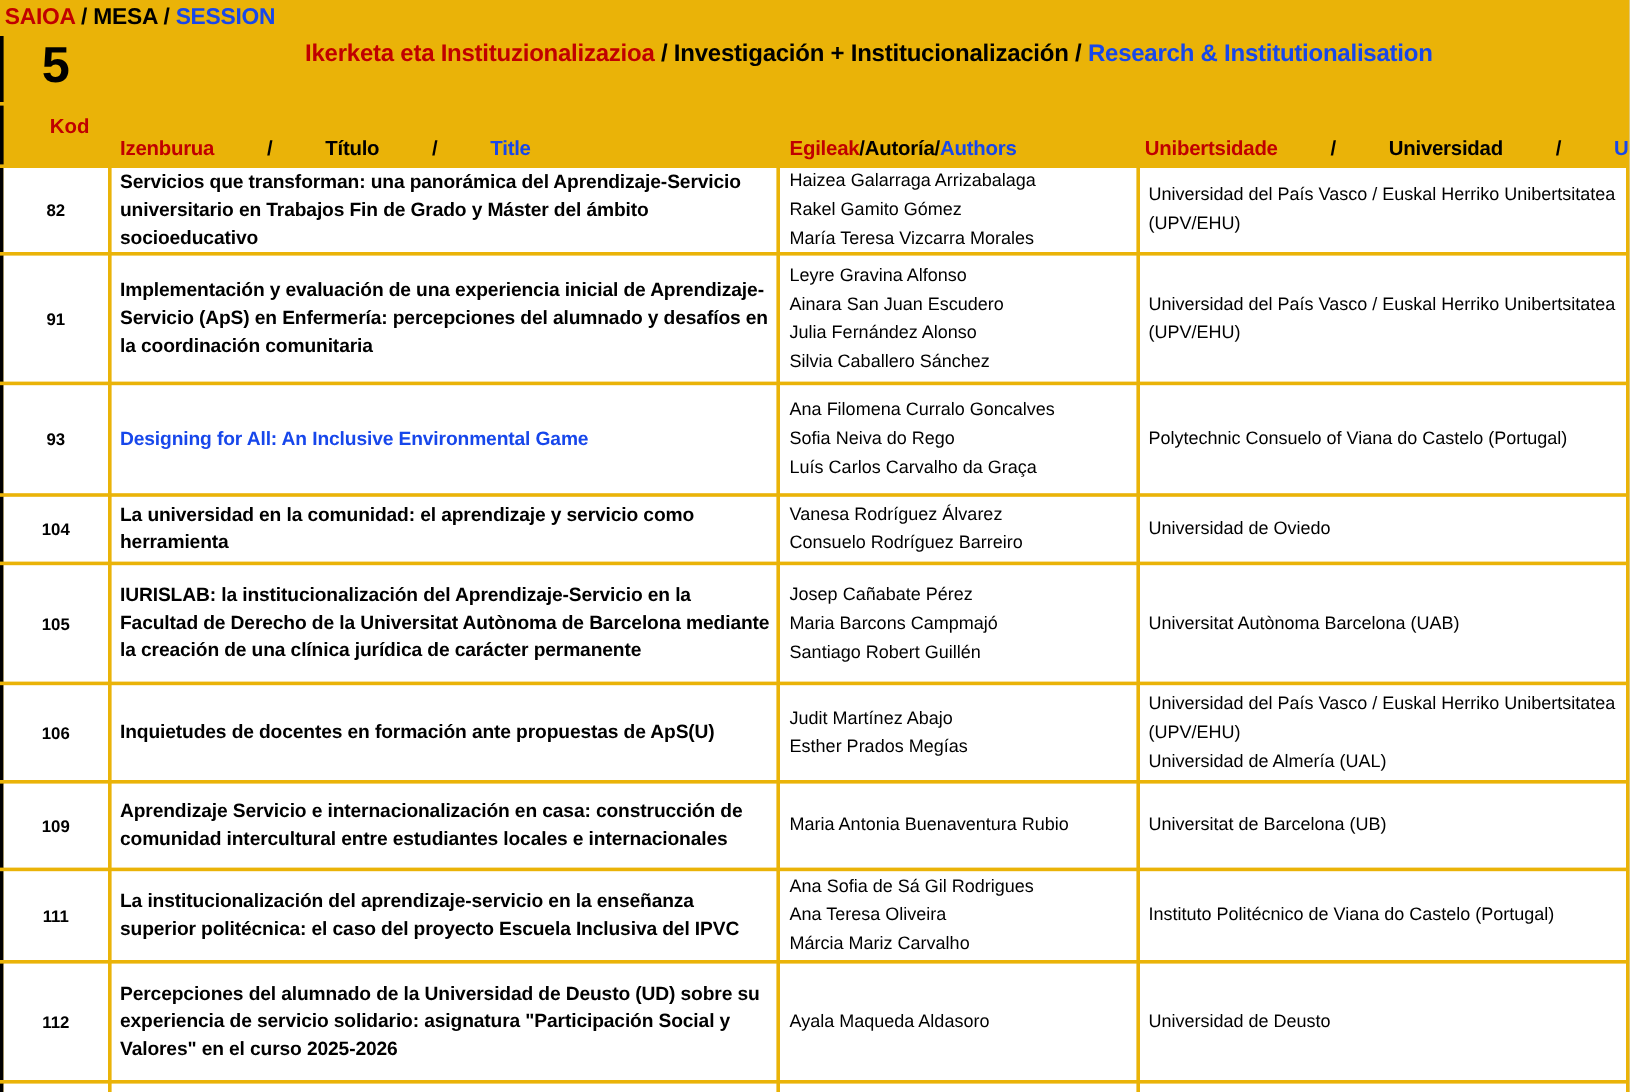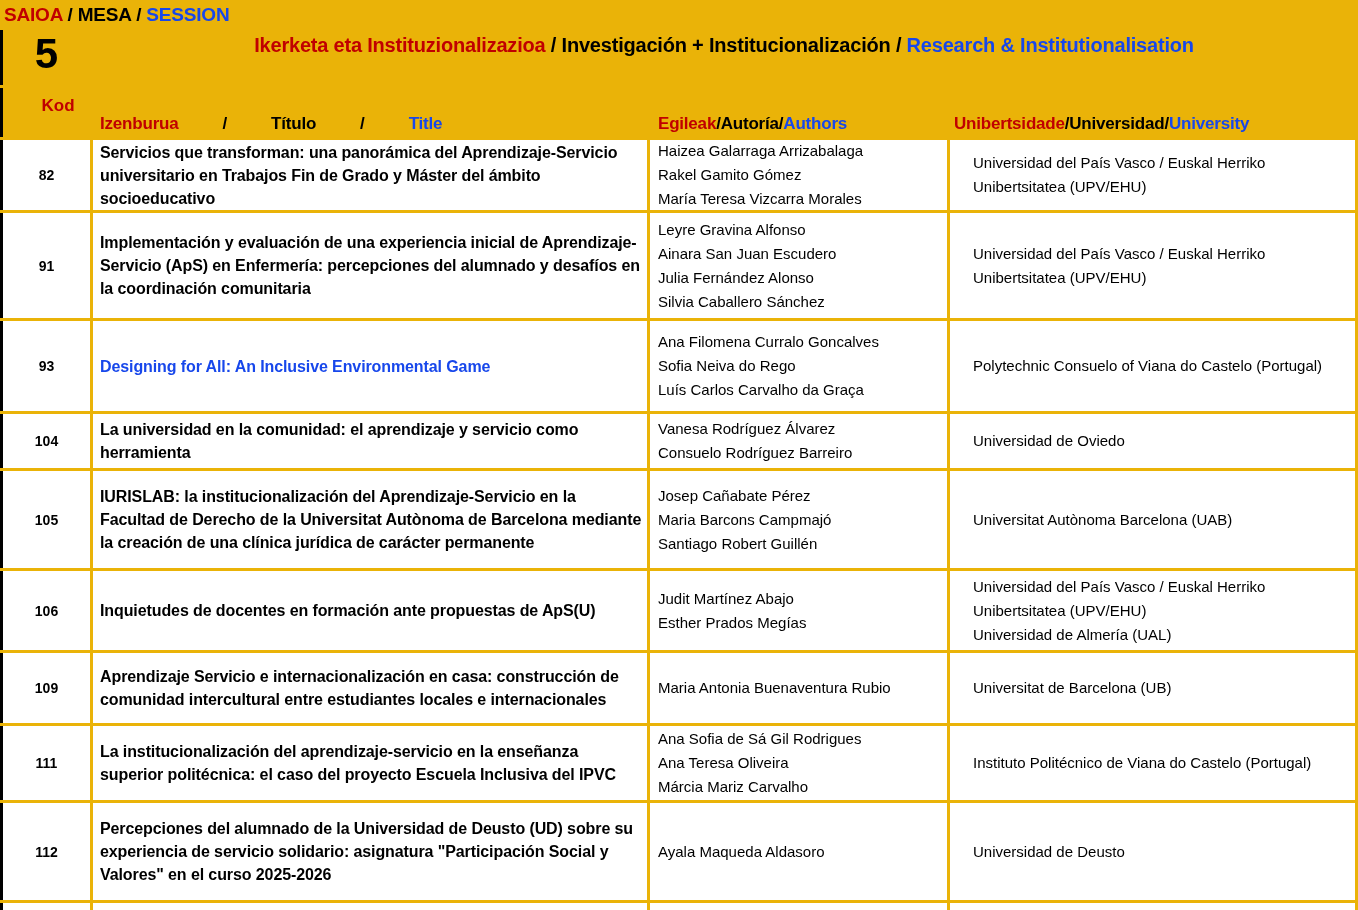--- a/index.html
+++ b/index.html
@@ -42,42 +42,42 @@
     padding-top: 8px;
     padding-left: 23px;
   }
   .col-head {
     font-weight: 700; font-size: 17px; letter-spacing: -0.2px;
     display: flex; align-items: flex-end; padding-bottom: 3px;
     white-space: nowrap;
   }
   .col-head.th-title   { padding-left: 7px; gap: 44px; }
   .col-head.th-authors { padding-left: 8px; }
-  .col-head.th-univ    { padding-left: 4px; }
+  .col-head.th-univ    { padding-left: 4px; gap: 44px; }
   
   .data-row { background: transparent; }
   .cell { background: #fff; overflow: hidden; }
   .kod-cell {
     display: flex; align-items: center; justify-content: center;
     font-weight: 700; font-size: 14px; text-align: center;
   }
   .title-cell {
     display: flex; align-items: center;
     padding: 4px 4px 4px 7px;
     font-weight: 700; font-size: 16px; line-height: 23px;
     letter-spacing: -0.1px;
   }
   .title-cell.link-blue span { color: #1747EB; cursor: pointer; }
   .authors-cell, .univ-cell {
     display: flex; align-items: center;
     padding: 4px 2px 4px 8px;
     font-size: 15px; line-height: 24px;
     white-space: pre-line;
   }
-  .univ-cell { padding-left: 23px; }
+  .univ-cell { padding-left: 7px; }
   
   .r0 { height: 70px; }
   .r1 { height: 105px; }
   .r2 { height: 90px; }
   .r3 { height: 54px; }
   .r4 { height: 97px; }
   .r5 { height: 79px; }
   .r6 { height: 70px; }
   .r7 { height: 74px; }
   .r8 { height: 97px; }

